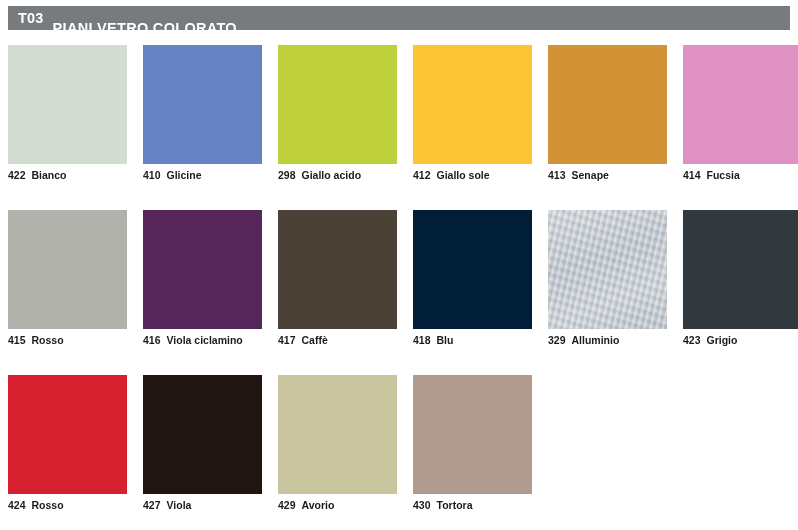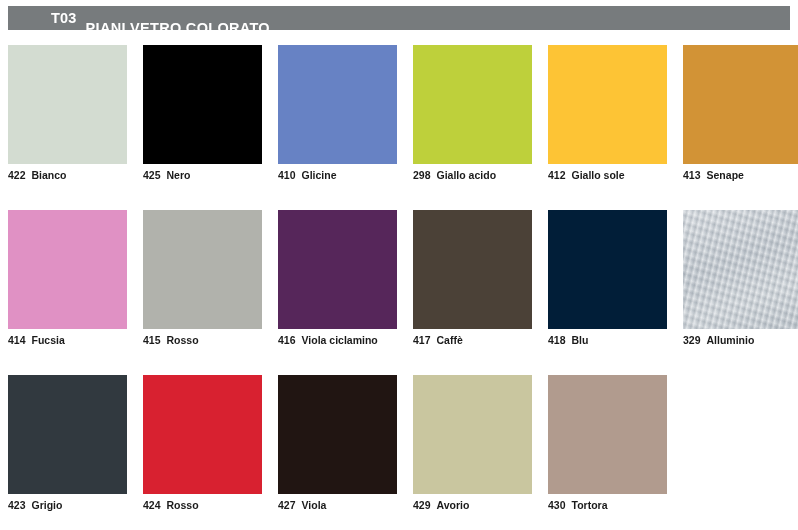--- a/index.html
+++ b/index.html
@@ -32,21 +32,20 @@
     align-items: center;
     box-sizing: border-box;
     padding-left: 10px;
   }
   .header-code {
     color: #ffffff;
     font-size: 14.5px;
     font-weight: bold;
     letter-spacing: 0.2px;
     white-space: nowrap;
-    margin-left: 33px;
   }
   .header-title {
     color: #ffffff;
     font-size: 14.5px;
     font-weight: bold;
     letter-spacing: 0.3px;
     white-space: nowrap;
     margin-left: 9px;
     margin-top: 20px;
   }
@@ -102,24 +101,20 @@
     <span class="header-code">T03</span>
     <span class="header-title">PIANI VETRO COLORATO</span>
   </div>
 
   <div class="grid">
       <div class="cell">
         <div class="chip" style="background: rgb(211, 220, 209);"></div>
         <div class="caption"><span class="code">422</span><span class="cname">Bianco</span></div>
       </div>
       <div class="cell">
-        <div class="chip" style="background: rgb(0, 0, 0);"></div>
-        <div class="caption"><span class="code">425</span><span class="cname">Nero</span></div>
-      </div>
-      <div class="cell">
         <div class="chip" style="background: rgb(103, 130, 196);"></div>
         <div class="caption"><span class="code">410</span><span class="cname">Glicine</span></div>
       </div>
       <div class="cell">
         <div class="chip" style="background: rgb(190, 208, 59);"></div>
         <div class="caption"><span class="code">298</span><span class="cname">Giallo acido</span></div>
       </div>
       <div class="cell">
         <div class="chip" style="background: rgb(253, 196, 53);"></div>
         <div class="caption"><span class="code">412</span><span class="cname">Giallo sole</span></div>

